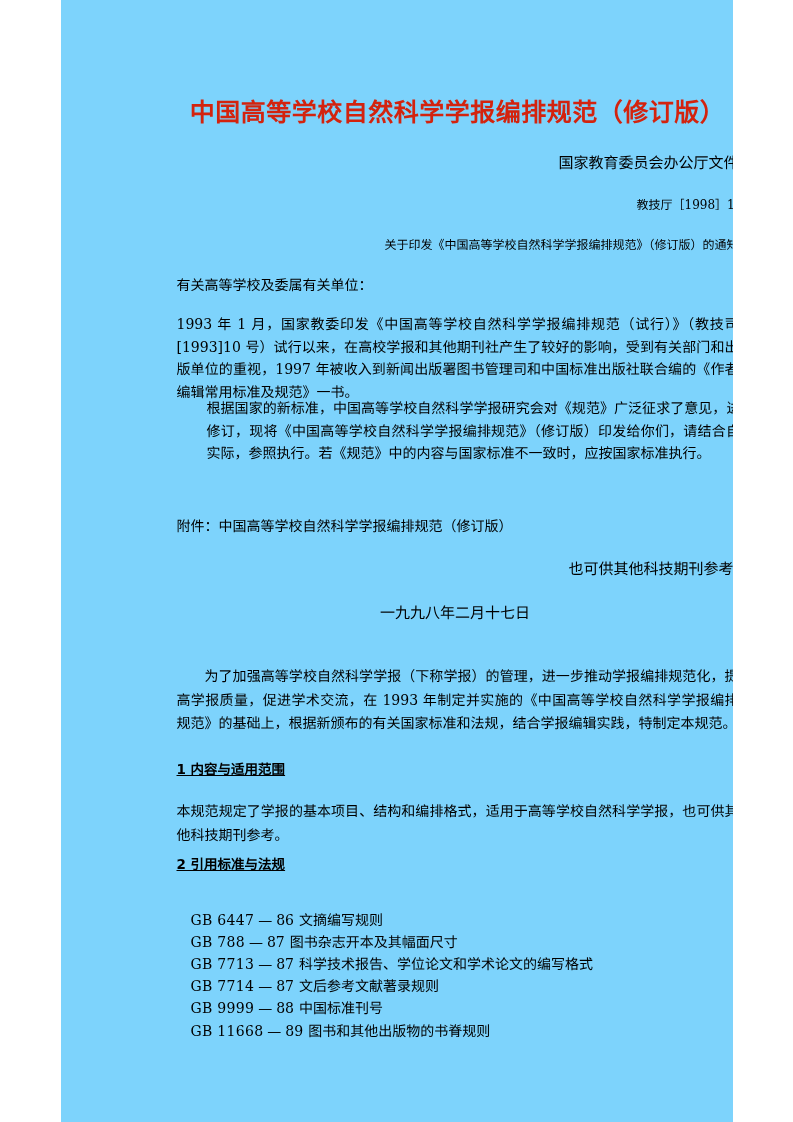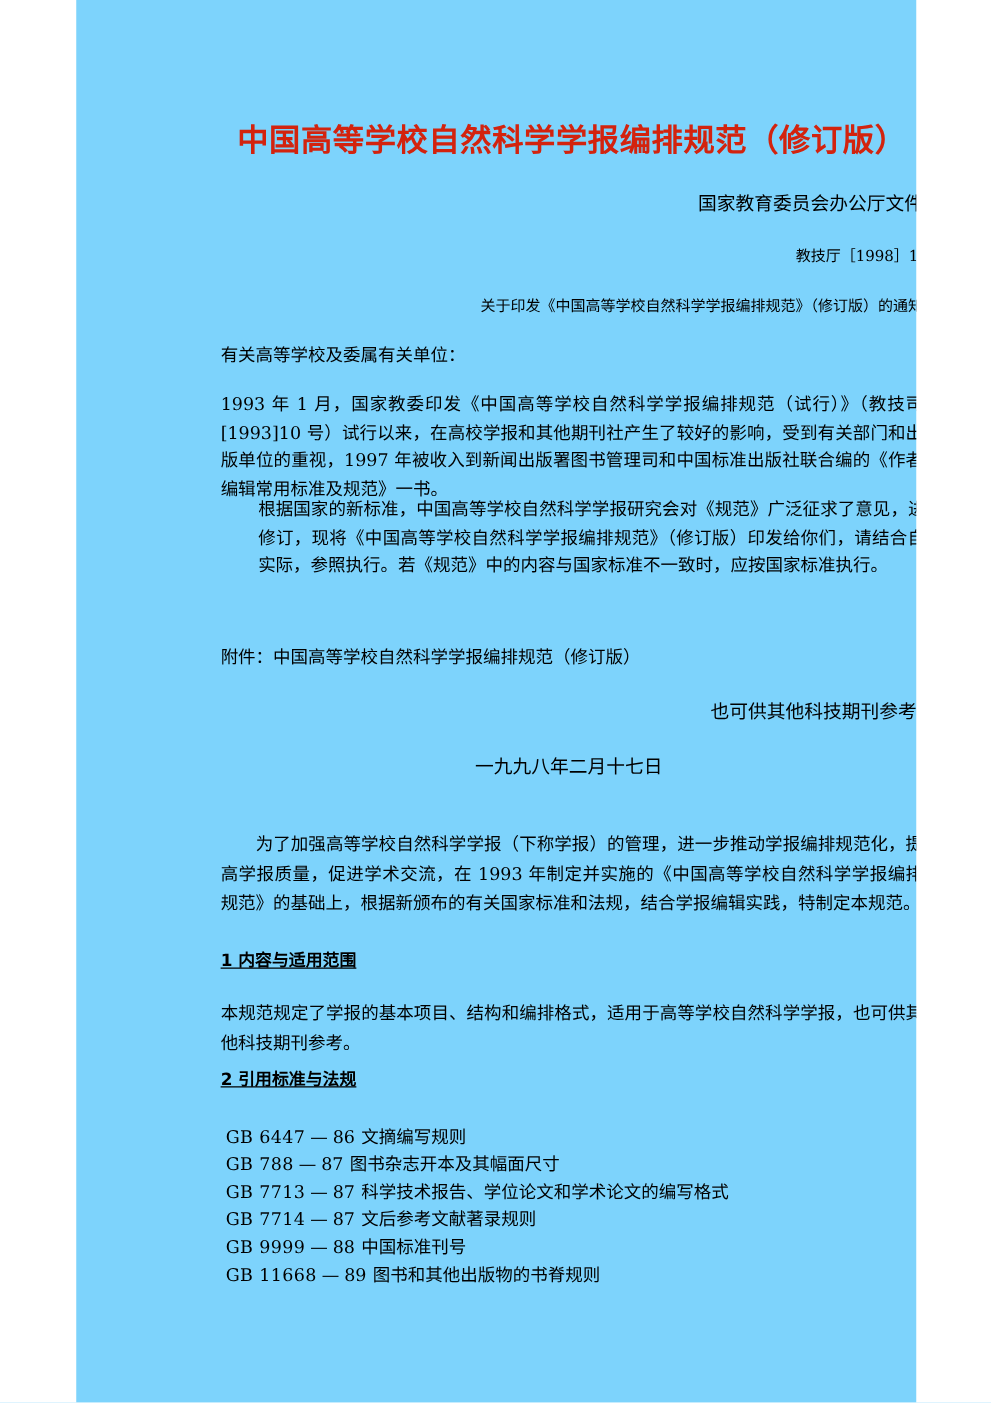--- a/index.html
+++ b/index.html
@@ -170,21 +170,21 @@
   }
   #sec1-body { top: 800px; }
 
   
   .std-list {
     position: absolute;
     left: 0;
     top: 895px;
     width: 562px;
     list-style: none;
-    margin: 4px;
+    margin: 14px;
     padding: 0;
   }
   .std-item {
     font-size: 14px;
     line-height: 1.58;
     white-space: nowrap;
   }
   .std-code {
     letter-spacing: 0.3px;
   }

